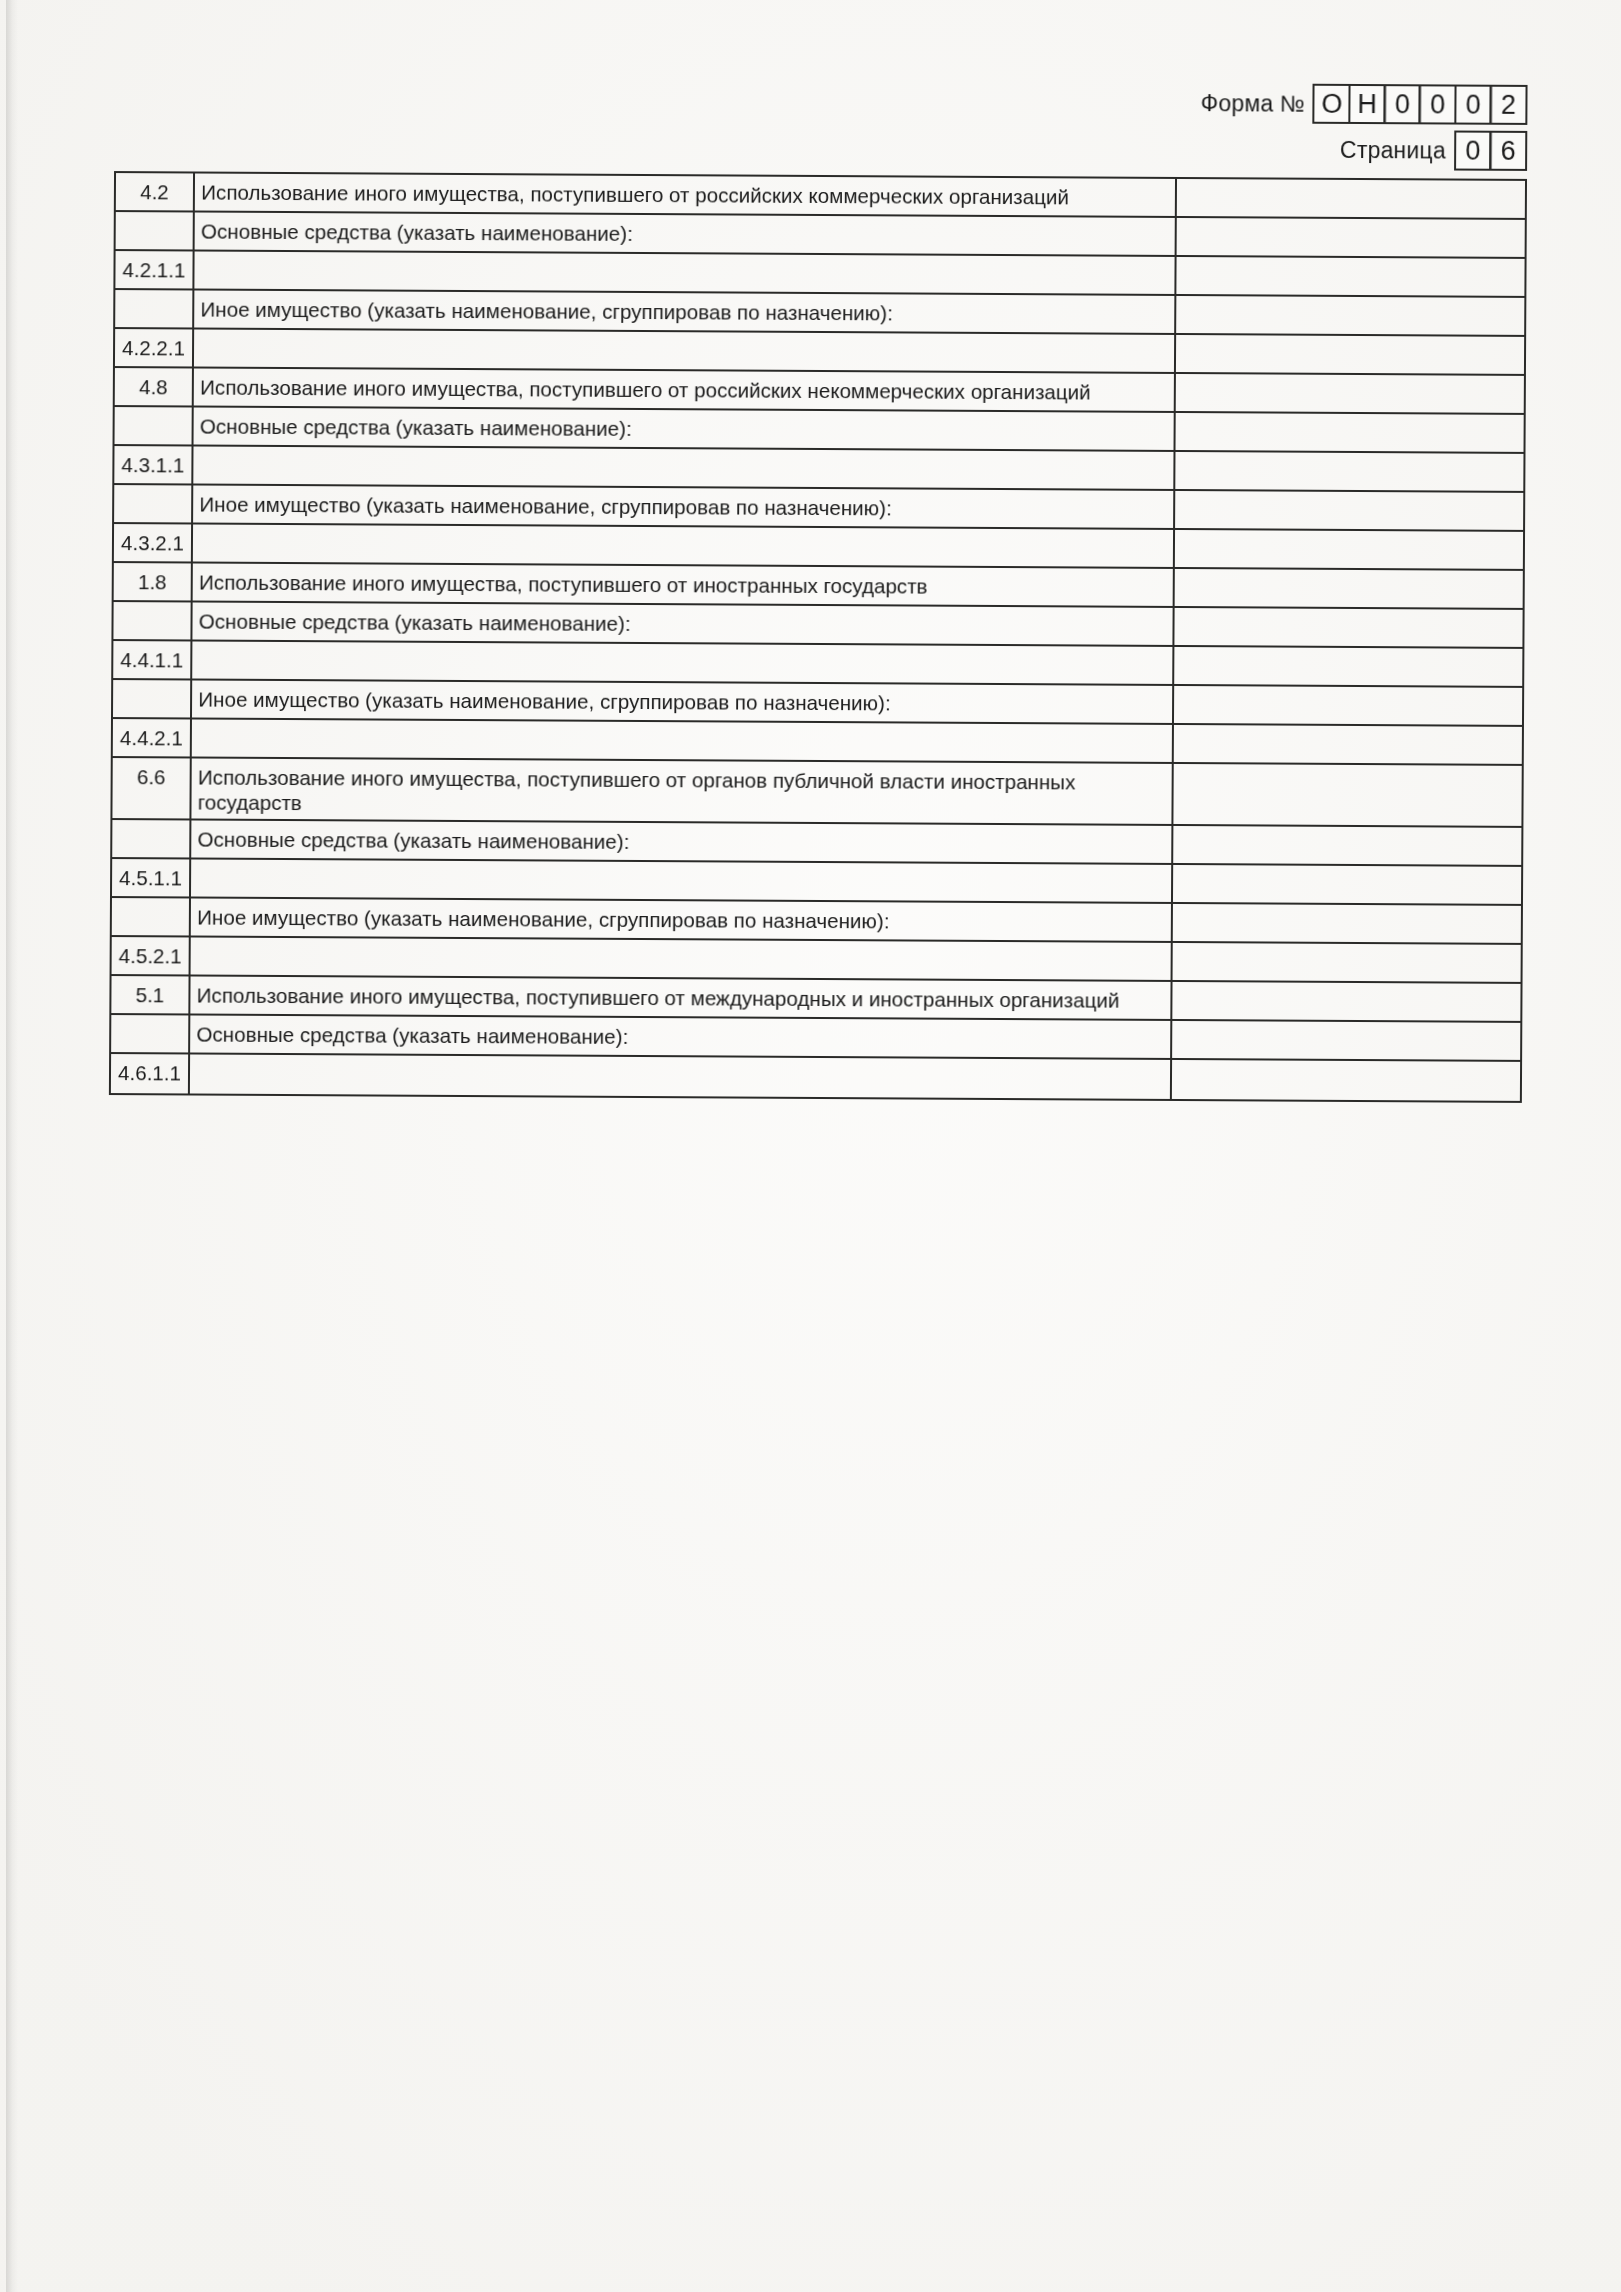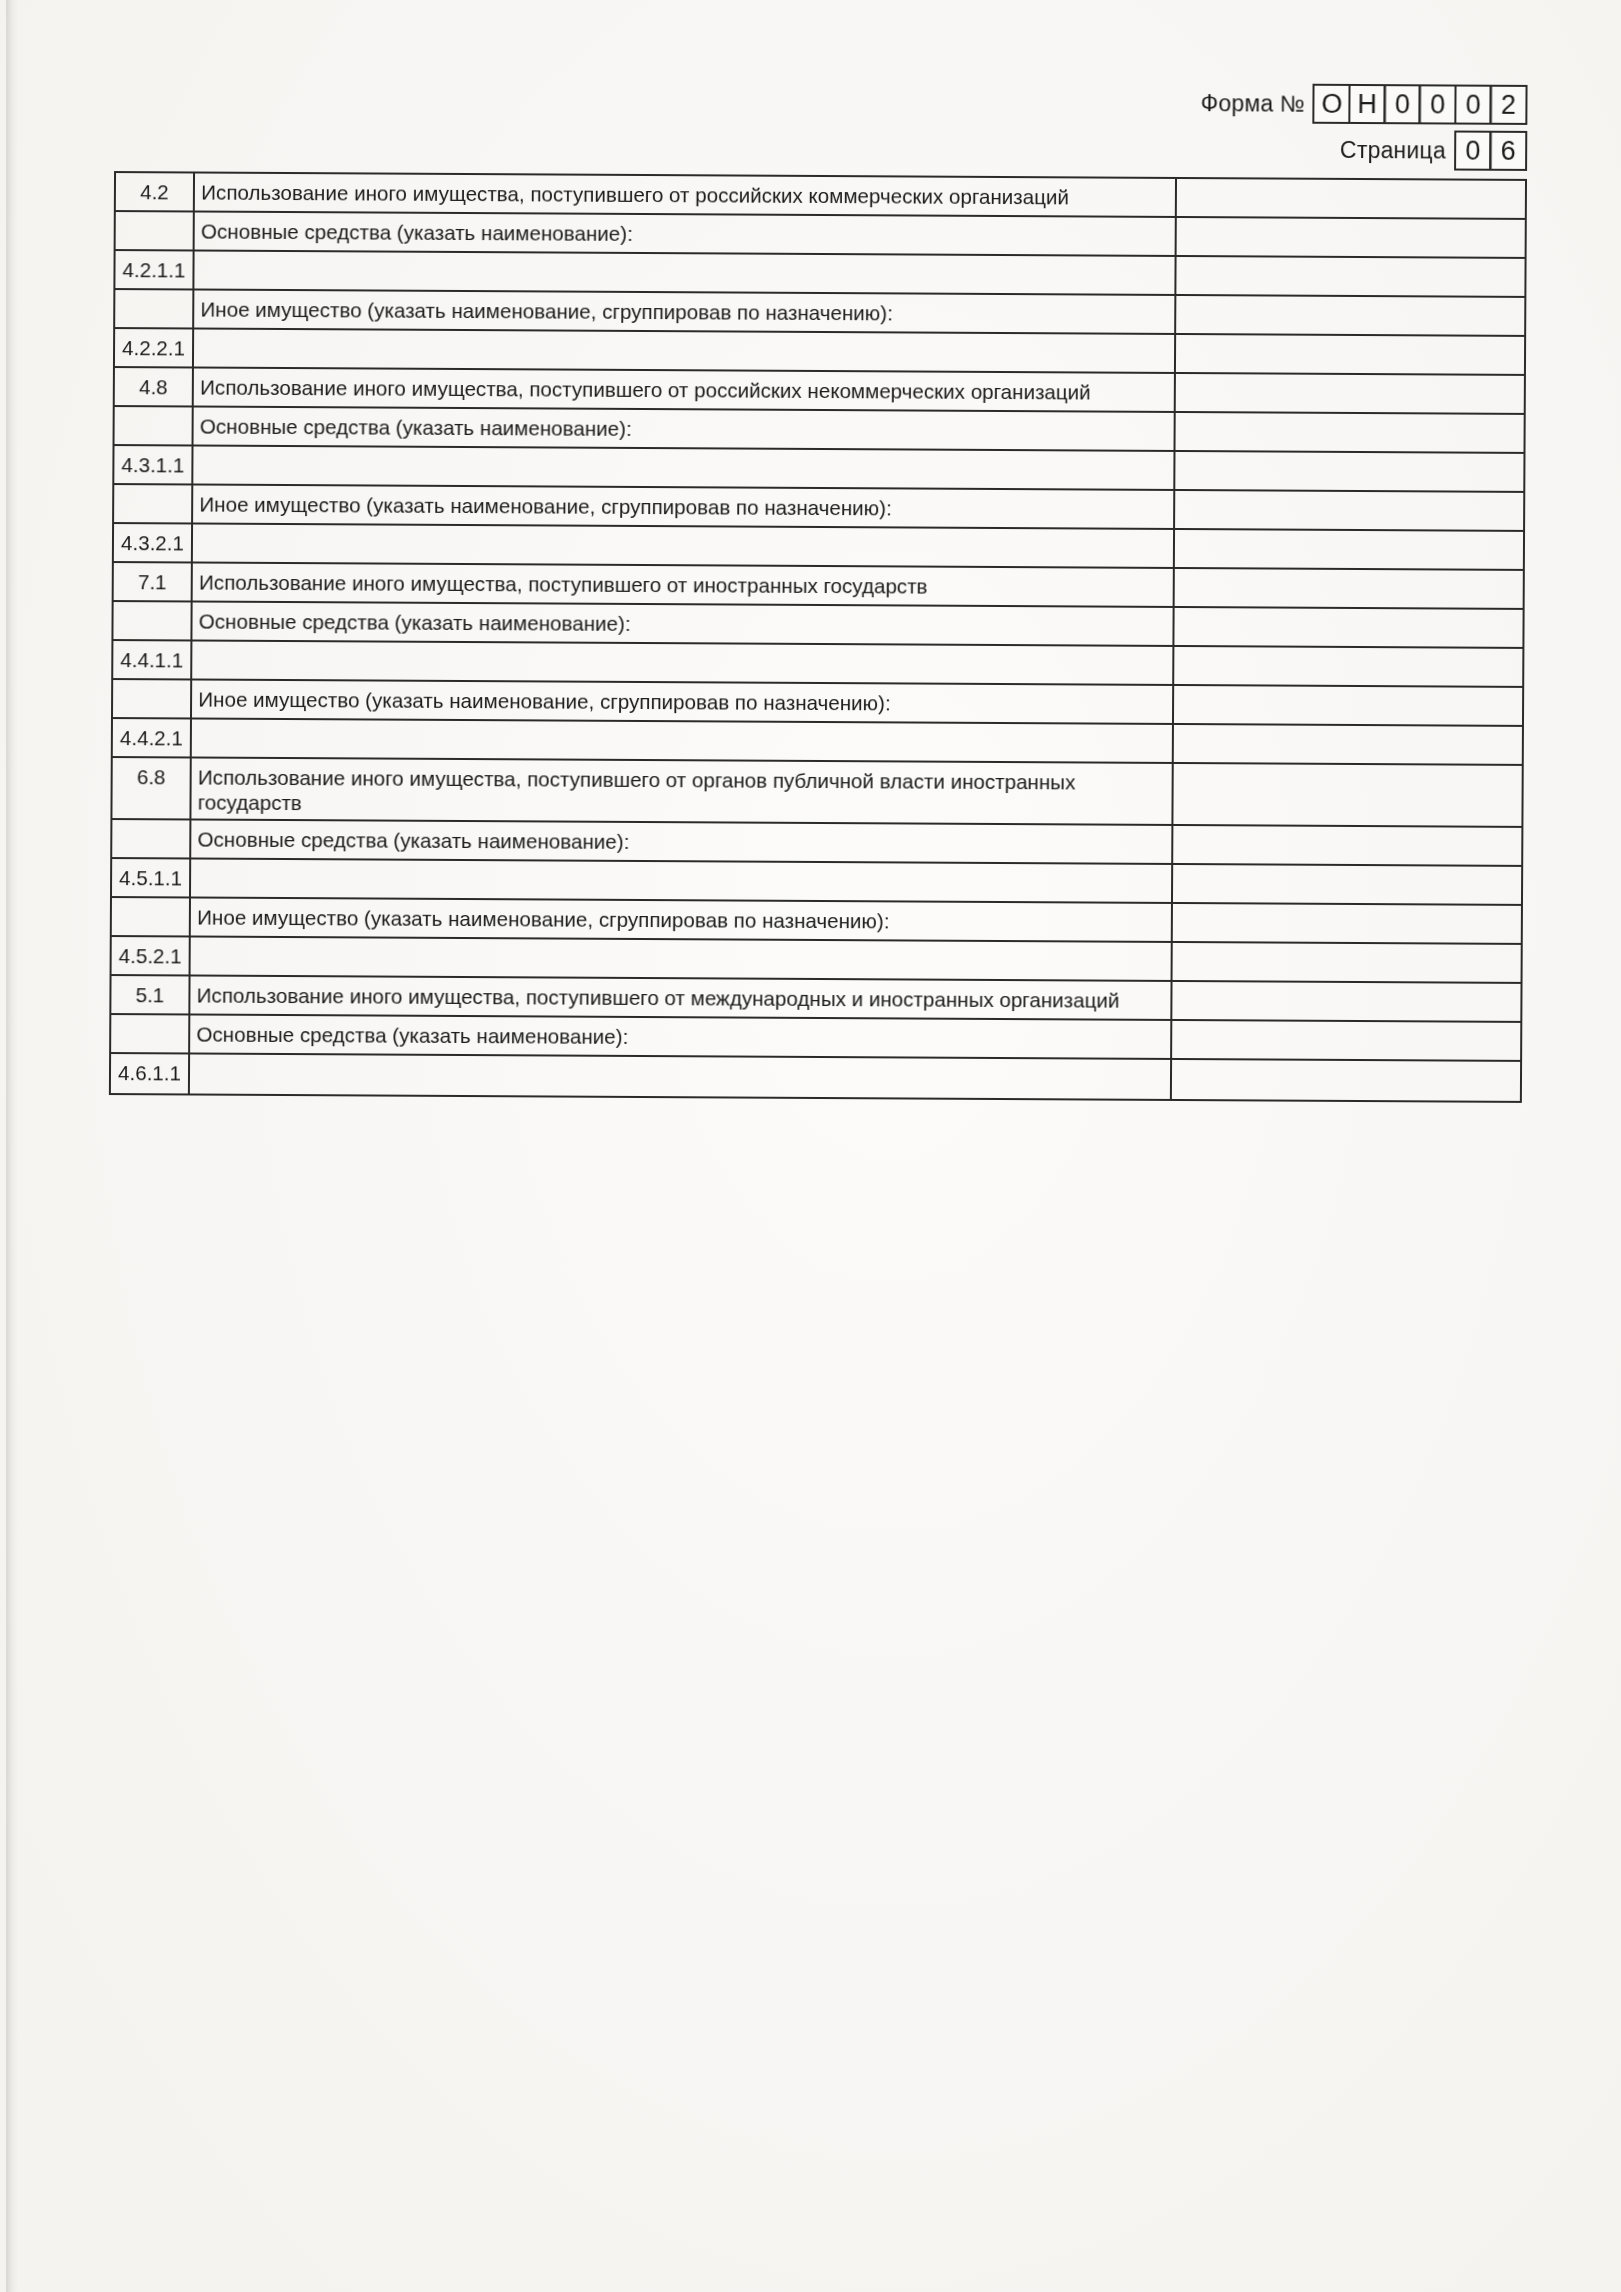--- a/index.html
+++ b/index.html
@@ -178,21 +178,21 @@
         <div class="cell value"></div>
       </div>
 
       <div class="row">
         <div class="cell num">4.3.2.1</div>
         <div class="cell label"></div>
         <div class="cell value"></div>
       </div>
 
       <div class="row">
-        <div class="cell num">7.1</div>
+        <div class="cell num">1.8</div>
         <div class="cell label">Использование иного имущества, поступившего от иностранных государств</div>
         <div class="cell value"></div>
       </div>
 
       <div class="row">
         <div class="cell num"></div>
         <div class="cell label">Основные средства (указать наименование):</div>
         <div class="cell value"></div>
       </div>
 
@@ -208,21 +208,21 @@
         <div class="cell value"></div>
       </div>
 
       <div class="row">
         <div class="cell num">4.4.2.1</div>
         <div class="cell label"></div>
         <div class="cell value"></div>
       </div>
 
       <div class="row">
-        <div class="cell num">6.8</div>
+        <div class="cell num">6.6</div>
         <div class="cell label">Использование иного имущества, поступившего от органов публичной власти иностранных
 государств</div>
         <div class="cell value"></div>
       </div>
 
       <div class="row">
         <div class="cell num"></div>
         <div class="cell label">Основные средства (указать наименование):</div>
         <div class="cell value"></div>
       </div>

